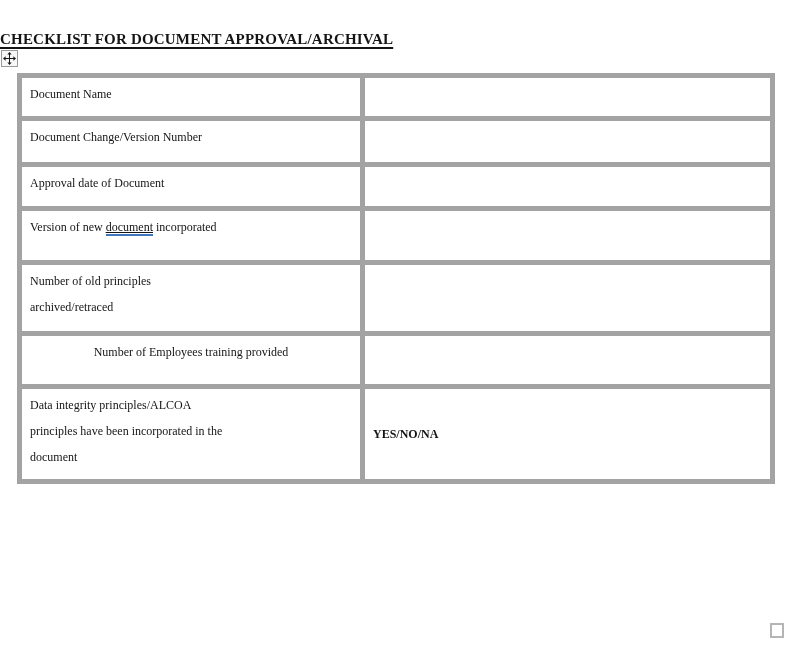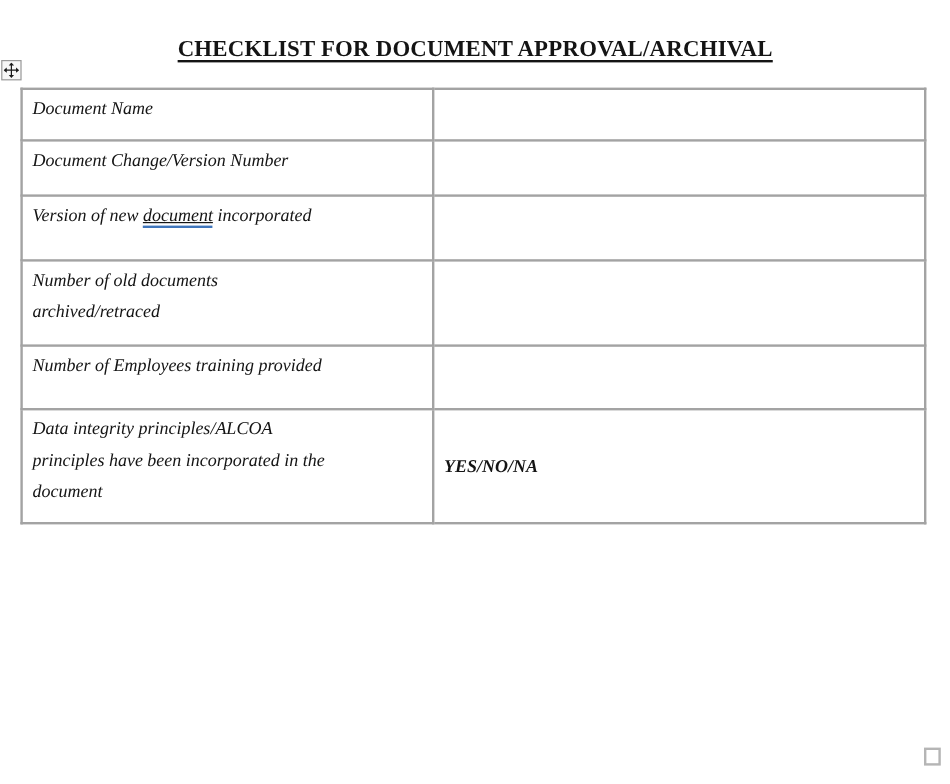--- a/index.html
+++ b/index.html
@@ -6,22 +6,21 @@
   .page {
     position:relative;
     width:792px; height:653px;
     background:#ffffff;
     font-family:"Liberation Serif", serif;
     color:#141414;
     overflow:hidden;
   }
   .doc-title {
     position:absolute; top:31px; left:0; width:100%;
-    text-align:center;
-    font-size:19px; font-weight:bold; letter-spacing:0.2px;
+    font-size:15px; font-weight:bold; letter-spacing:0.2px;
     margin:0;
   }
   .doc-title span {
     text-decoration:underline;
     text-decoration-thickness:2px;
     text-underline-offset:3px;
   }
   .move-handle {
     position:absolute; left:1px; top:50px;
     width:17px; height:17px;
@@ -31,40 +30,39 @@
     box-sizing:border-box;
     cursor:move;
   }
   table.checklist {
     position:absolute; left:17px; top:73px;
     width:753px;
     border-collapse:collapse;
     table-layout:fixed;
   }
   table.checklist td {
-    border:2px solid #a3a3a3;
+    border:5px solid #a3a3a3;
     vertical-align:top;
     padding:3px 8px;
-    font-size:15px;
+    font-size:12px;
     line-height:26px;
     white-space:pre-line;
     overflow:hidden;
-    font-style:italic;
   }
   col.c-label { width:343px; }
   col.c-value { width:410px; }
   tr.r1  { height:43px; }
   tr.r2  { height:46px; }
   tr.r3  { height:46px; }
   tr.r4  { height:45px; }
   tr.r5  { height:44px; }
   tr.r6  { height:54px; }
   tr.r7  { height:71px; }
   tr.r8  { height:52px; }
-  tr.r9  { height:53px; }
+  tr.r9  { height:53px;text-align:center; }
   tr.r10 { height:95px; }
   td.value-cell { font-weight:bold; }
   tr.r10 td.value-cell { vertical-align:middle; }
   .grammar-mark {
     text-decoration:underline;
     border-bottom:2px solid #4076bc;
     padding-bottom:0px;
   }
   .text-caret {
     display:inline-block;
@@ -108,26 +106,30 @@
       </colgroup>
     <tbody>
       <tr class="r1">
         <td><span>Document Name</span></td>
         <td class="value-cell"><span></span></td>
       </tr>
       <tr class="r2">
         <td><span>Document Change/Version Number</span></td>
         <td class="value-cell"><span></span></td>
       </tr>
+      <tr class="r5">
+        <td><span>Approval date of Document</span></td>
+        <td class="value-cell"><span></span></td>
+      </tr>
       <tr class="r6">
         <td><span>Version of new </span><span class="grammar-mark">document</span><span> incorporated</span></td>
         <td class="value-cell"><span></span></td>
       </tr>
       <tr class="r7">
-        <td><span>Number of old documents
+        <td><span>Number of old principles
 archived/retraced</span></td>
         <td class="value-cell"><span></span></td>
       </tr>
       <tr class="r9">
         <td><span>Number of Employees training provided</span></td>
         <td class="value-cell"><span></span></td>
       </tr>
       <tr class="r10">
         <td><span>Data integrity principles/ALCOA
 principles have been incorporated in the

